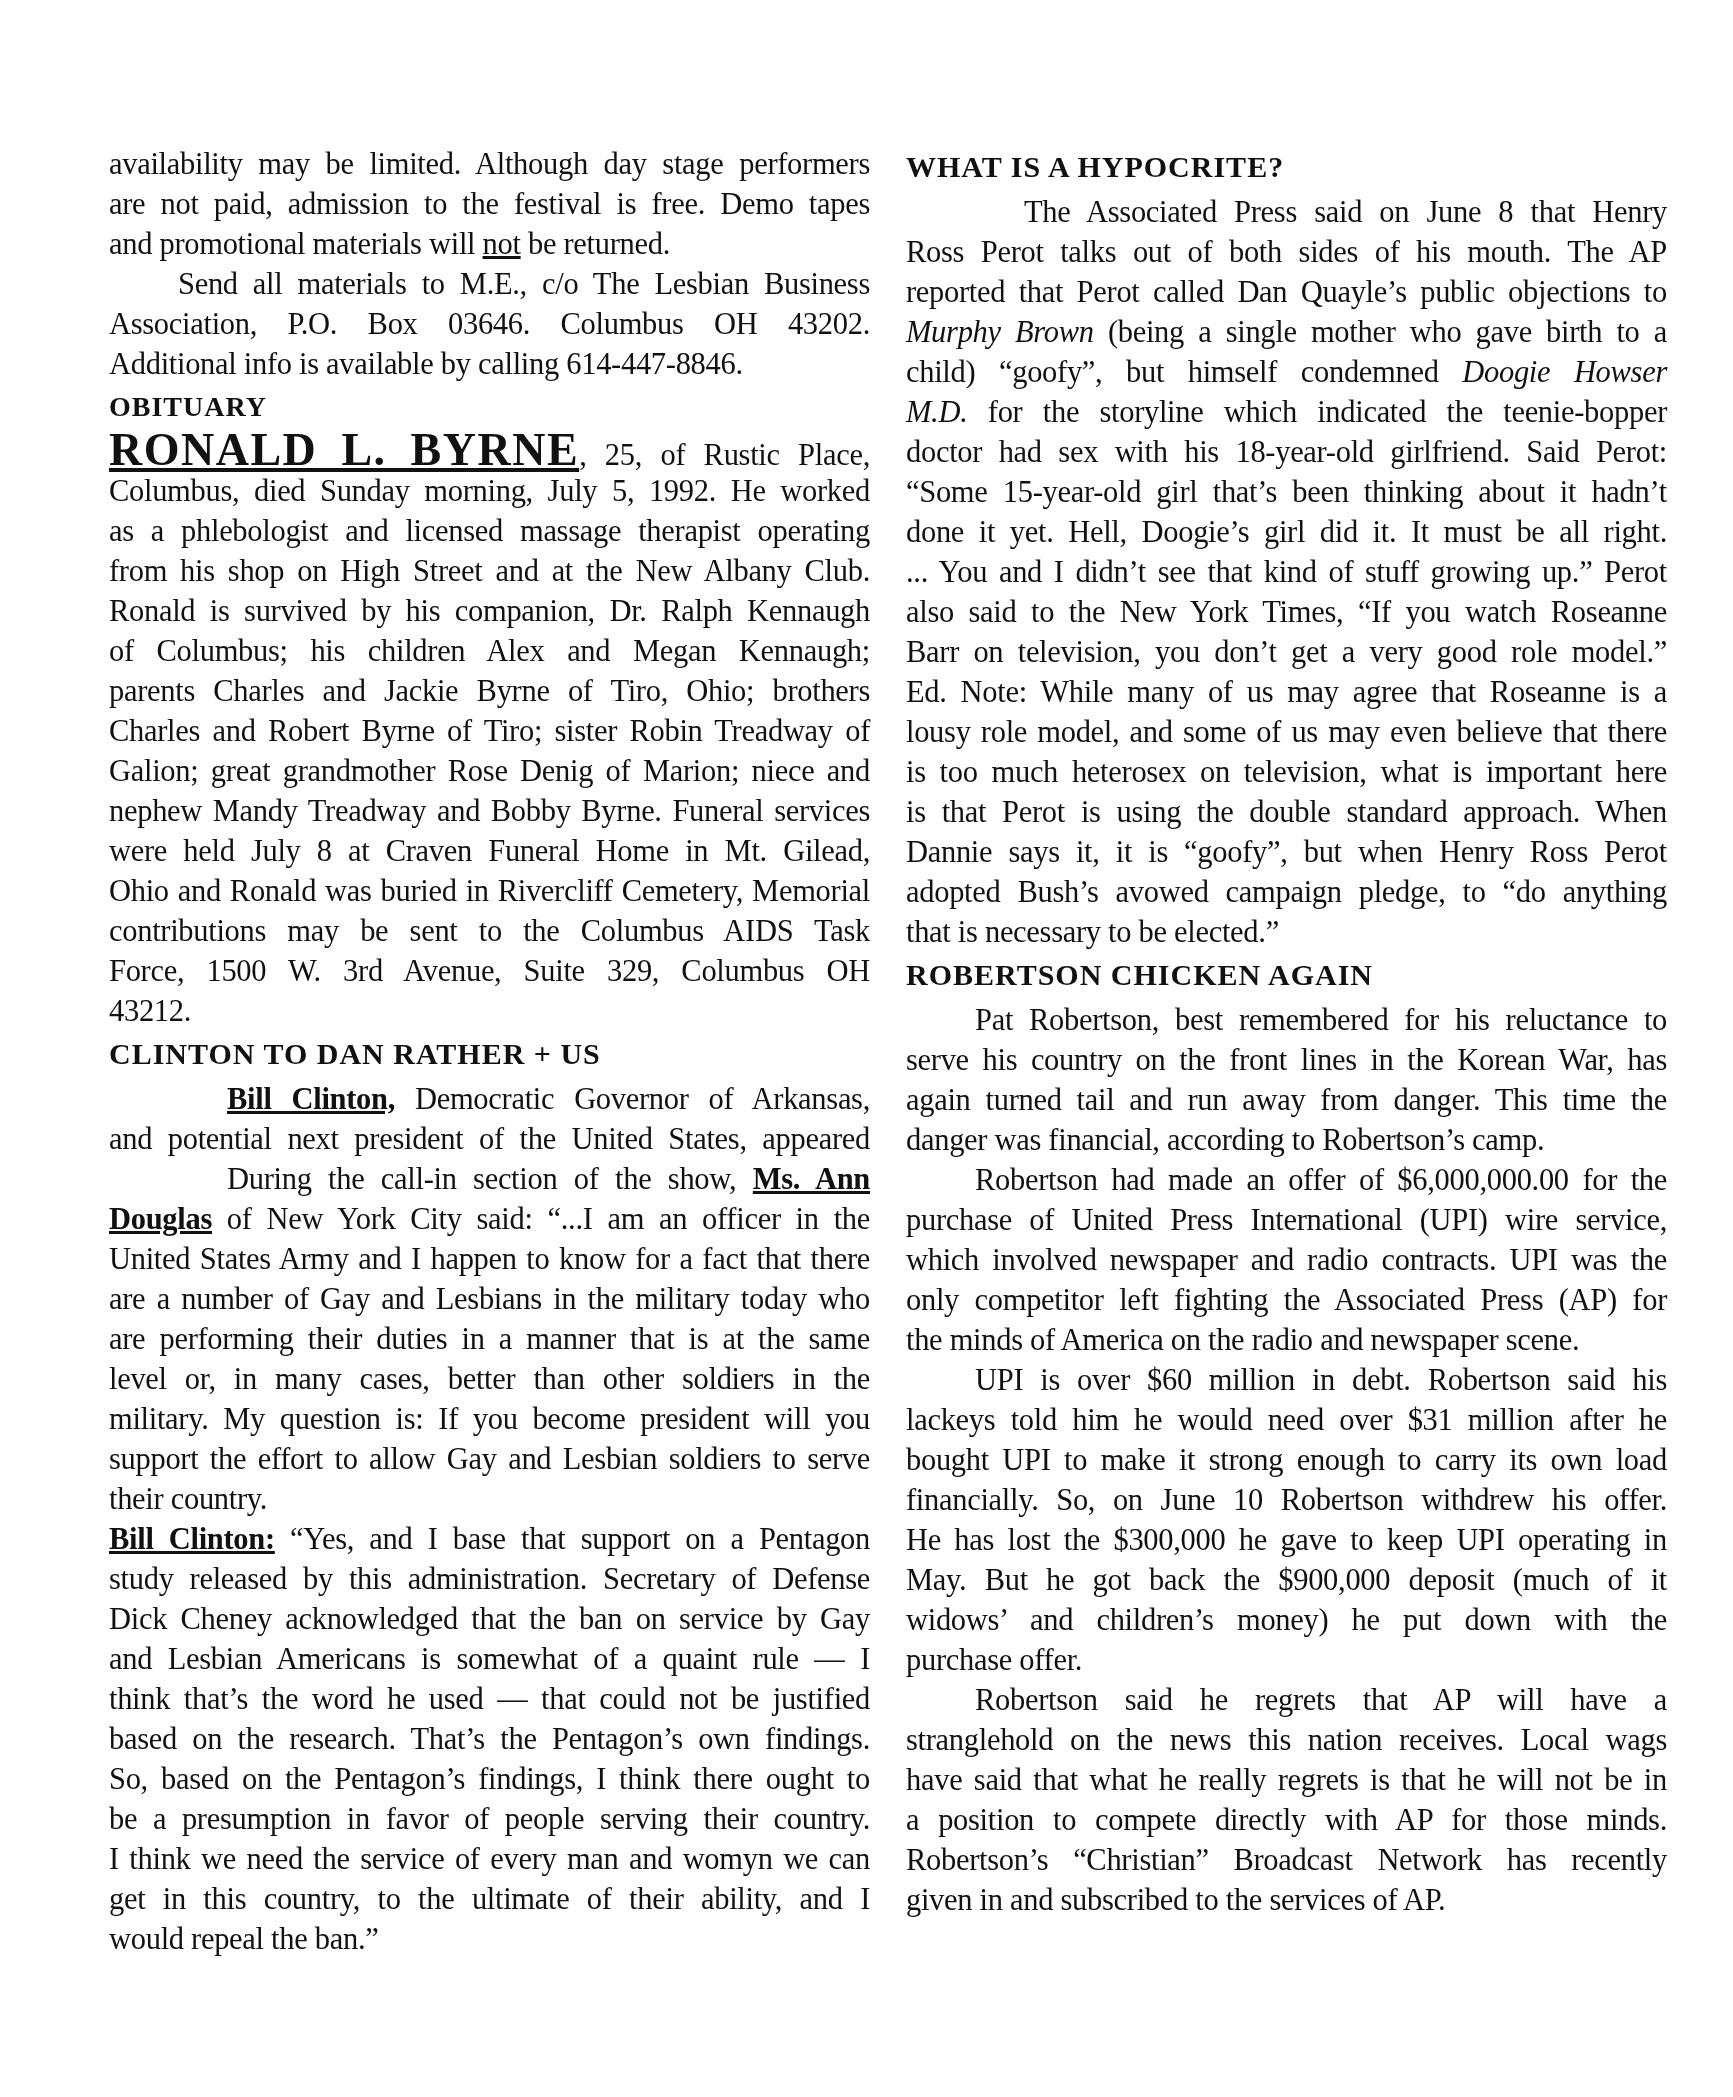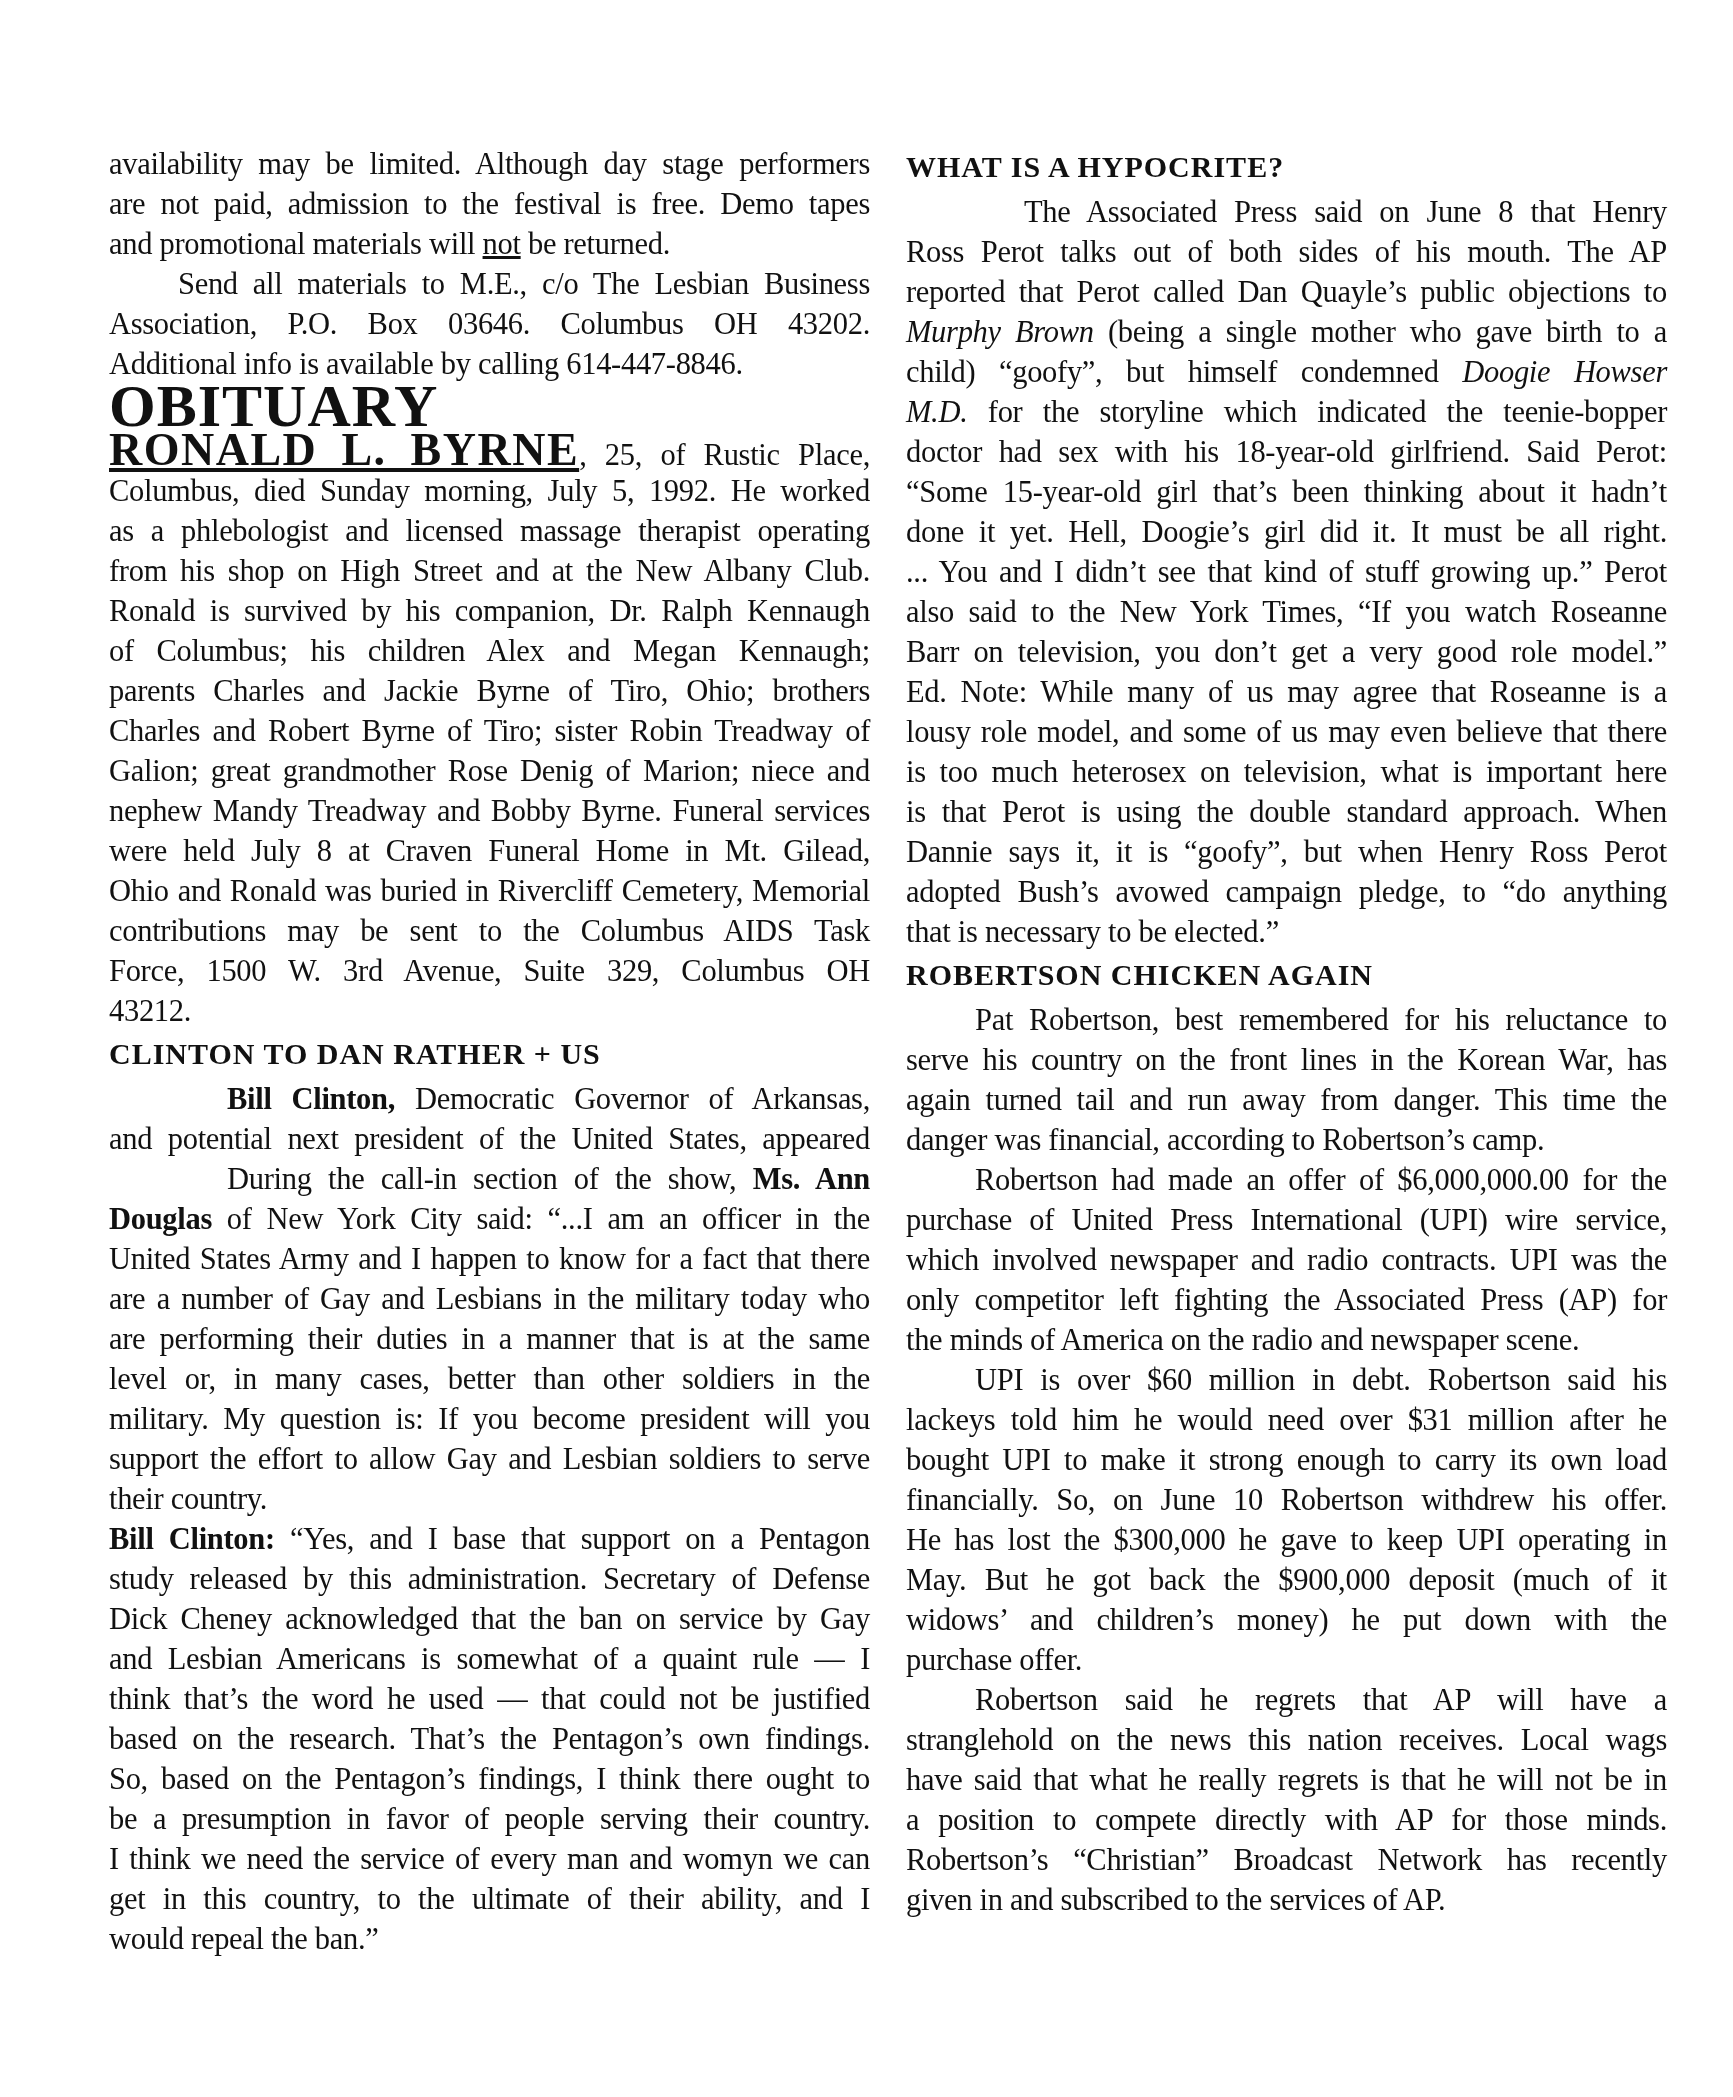--- a/index.html
+++ b/index.html
@@ -8,22 +8,22 @@
   .col { position: absolute; top: 96px; width: 761px; margin-top: 48px; }
   .col-left { left: 109px; }
   .col-right { left: 906px; }
   .ln { display: block; font-size: 30.5px; line-height: 40px; height: 40px; white-space: nowrap;
         text-align: justify; text-align-last: justify; letter-spacing: -0.3px; }
   .ln.last { text-align-last: left; }
   .ln.ind2 { padding-left: 118px; }
   .ln.ind3 { padding-left: 69px; }
   .hd { display: block; font-weight: bold; font-size: 30px; line-height: 45px; height: 45px;
         letter-spacing: 1px; white-space: nowrap; }
-  .hd.big { font-size: 60px; }
-  .b { font-weight: bold; }
+  .hd.big { font-size: 28px; }
+  .b { font-weight: bold; text-decoration: underline; }
   .i { font-style: italic; }
   .u { text-decoration: underline; }
   .name { font-weight: bold; font-size: 46px; letter-spacing: 1.5px; text-decoration: underline; }
   .sp { display: block; height: 3px; }
 </style>
 </head>
 <body>
 
 <div class="col col-left">
   <div>

